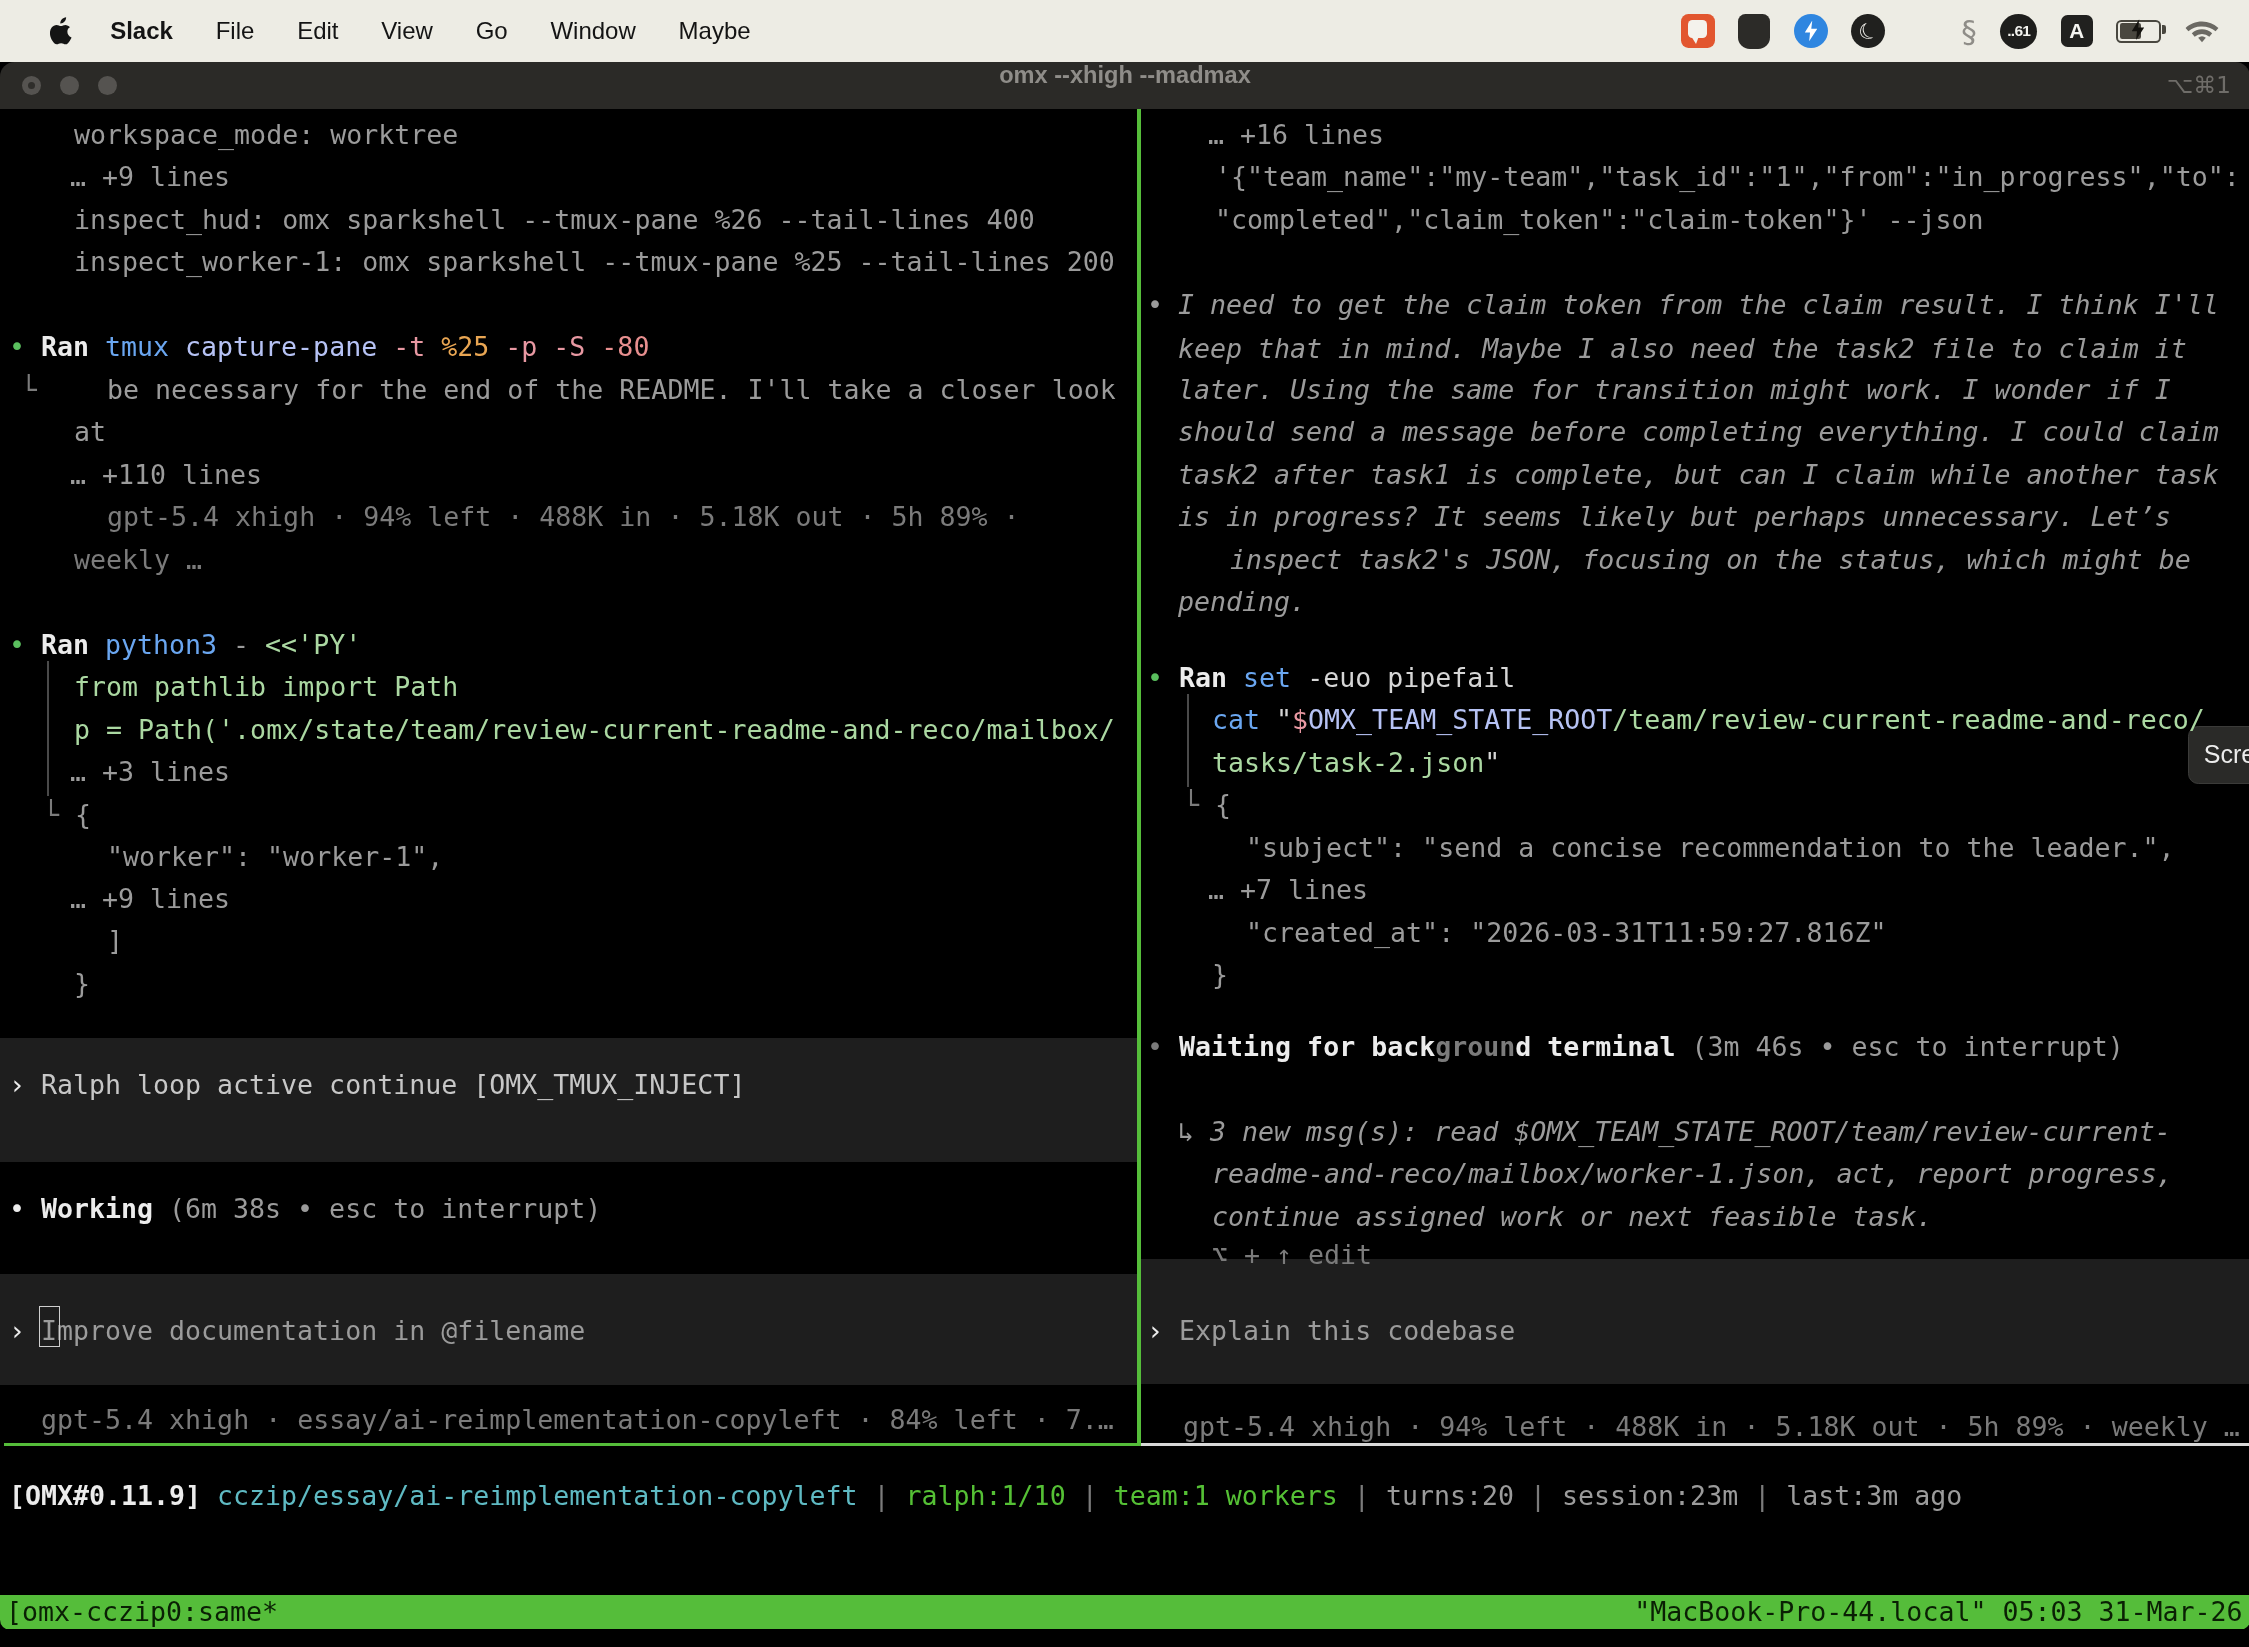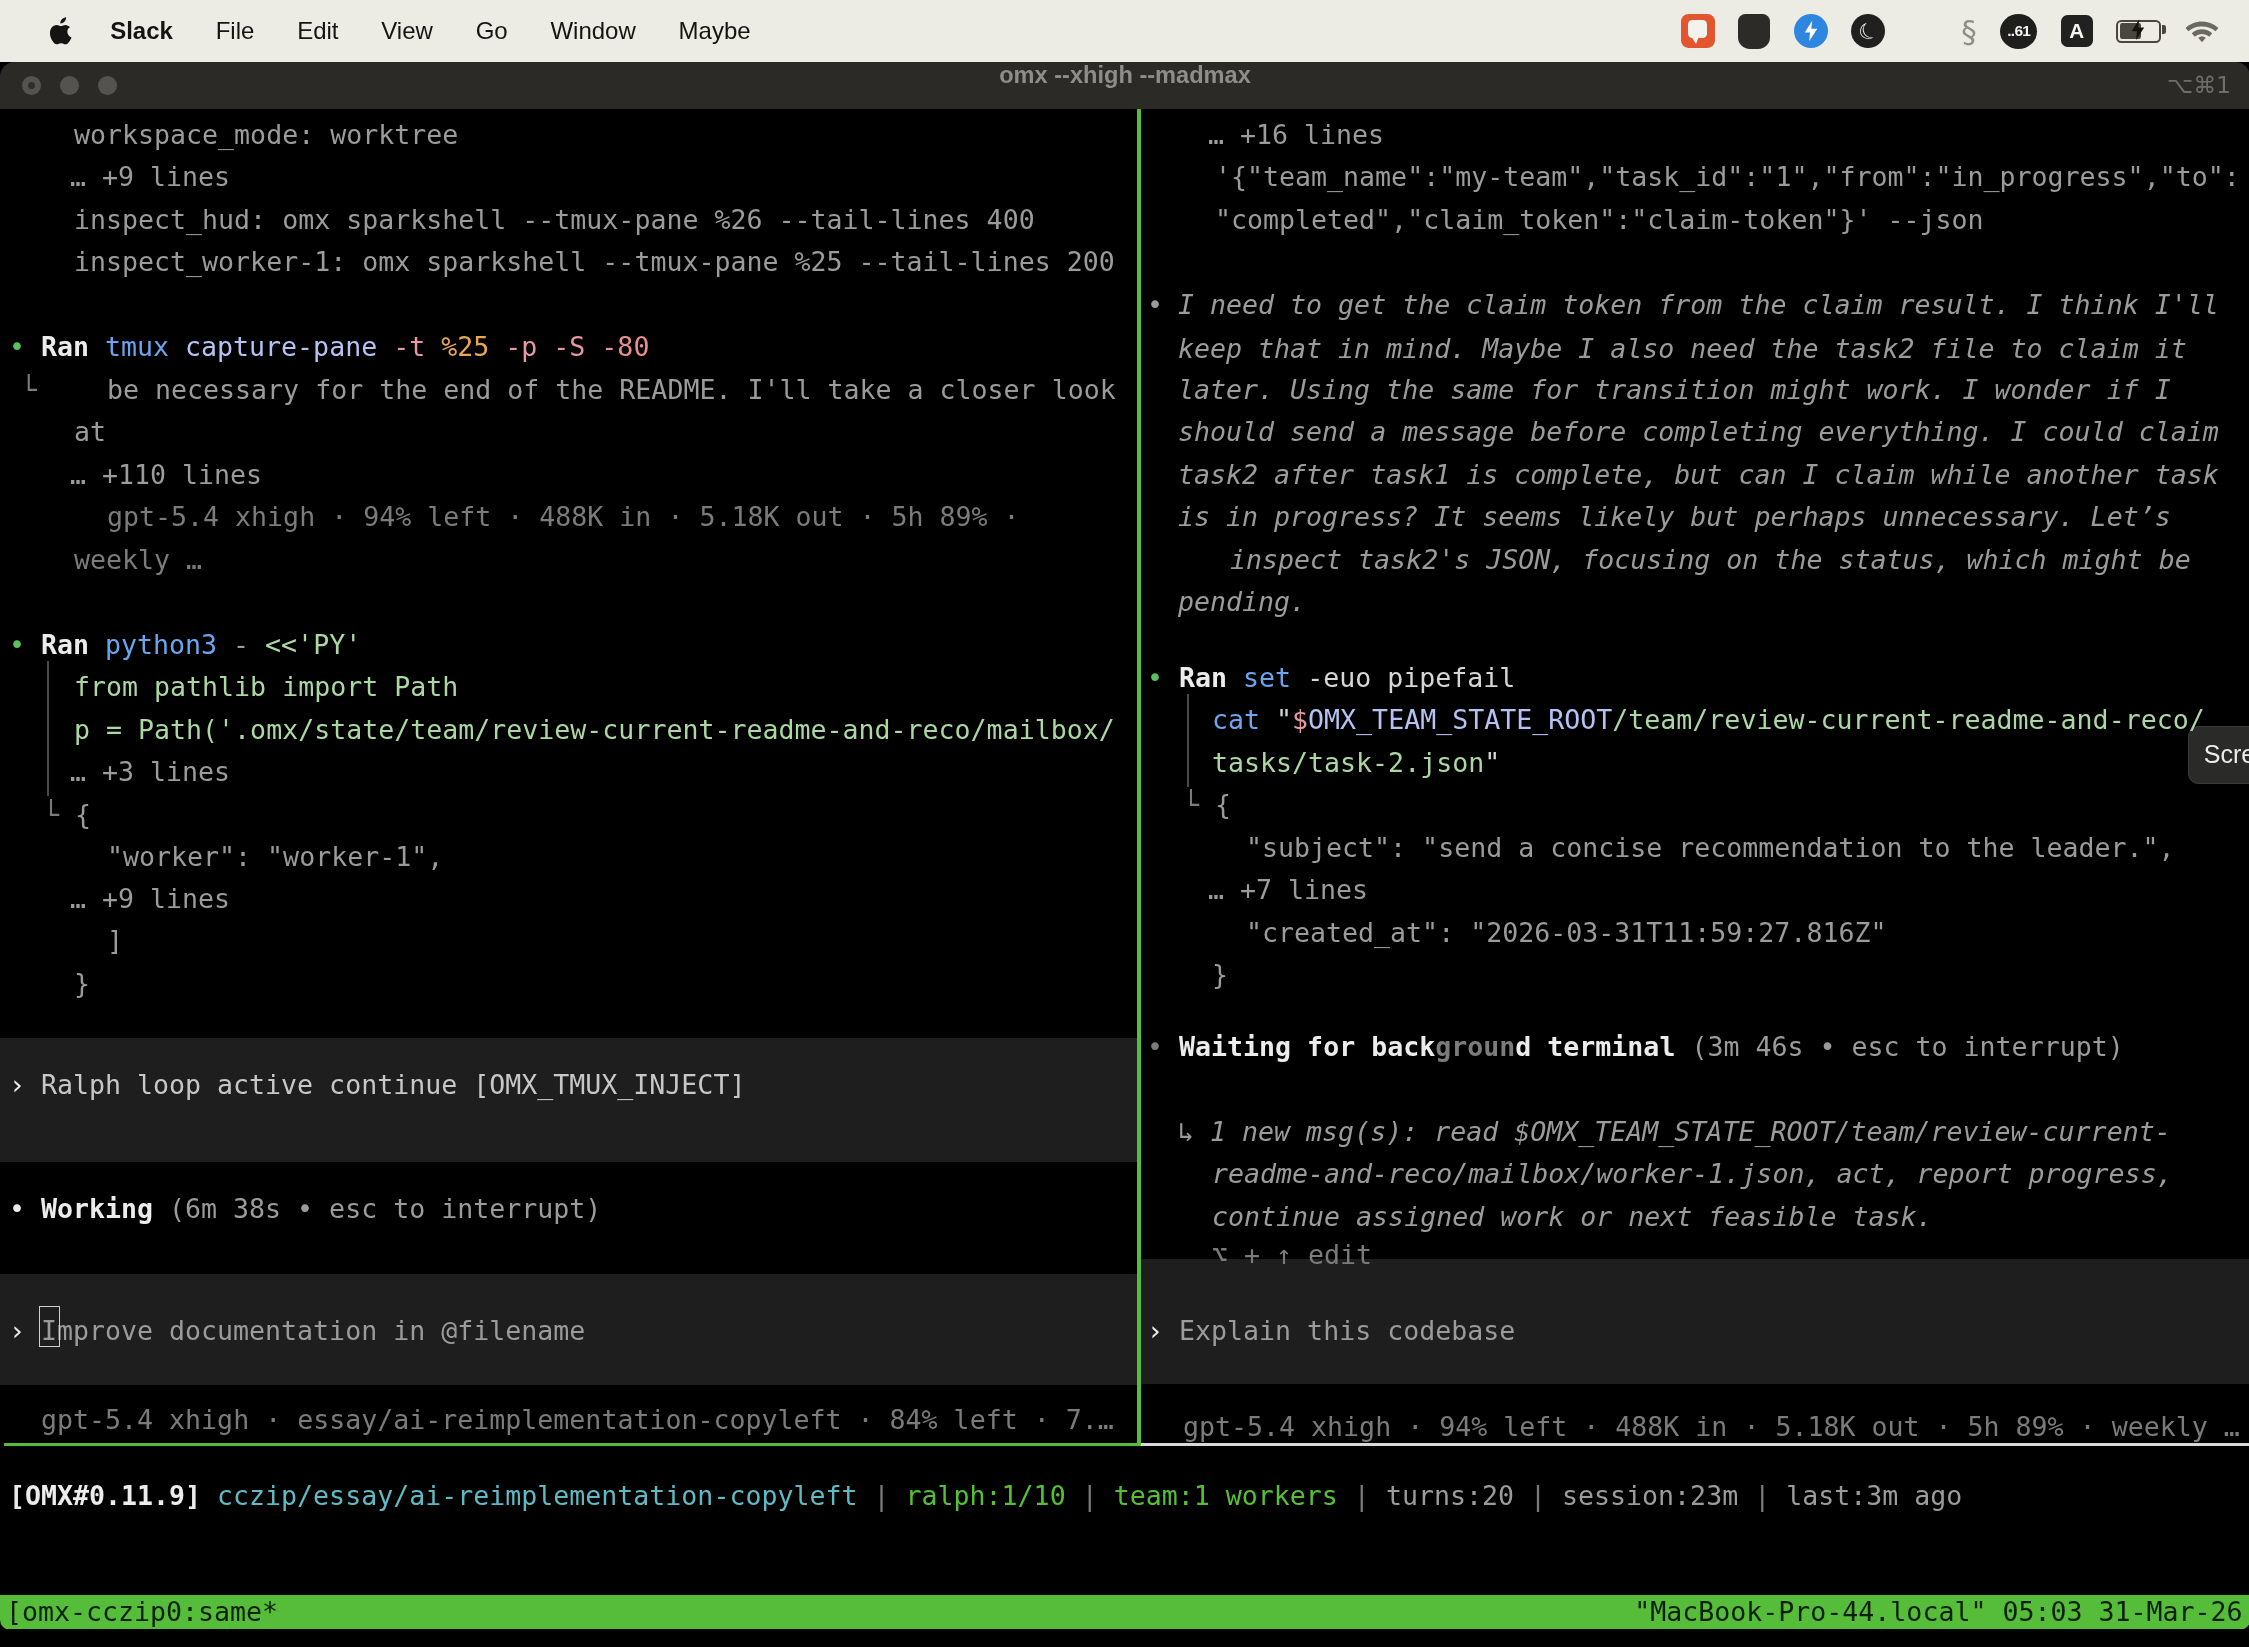--- a/index.html
+++ b/index.html
@@ -184,21 +184,21 @@
       <div class="tline" style="left: 1178px; top: 581px;"><span class="c-gray ital">pending.</span></div>
       <div class="tline" style="left: 1147px; top: 657px;"><span class="c-green">• </span><span class="c-white bold">Ran </span><span class="c-blue">set </span><span class="c-silver">-euo pipefail</span></div>
       <div class="tline" style="left: 1212px; top: 699px;"><span class="c-blue">cat </span><span class="c-silver">"</span><span class="c-pink">$</span><span class="c-lav">OMX_TEAM_STATE_ROOT</span><span class="c-str">/team/review-current-readme-and-reco/</span></div>
       <div class="tline" style="left: 1212px; top: 742px;"><span class="c-str">tasks/task-2.json</span><span class="c-silver">"</span></div>
       <div class="tline" style="left: 1183px; top: 784px;"><span class="c-dim">└ </span><span class="c-gray">{</span></div>
       <div class="tline" style="left: 1246px; top: 827px;"><span class="c-gray">"subject": "send a concise recommendation to the leader.",</span></div>
       <div class="tline" style="left: 1208px; top: 869px;"><span class="c-gray">… +7 lines</span></div>
       <div class="tline" style="left: 1246px; top: 912px;"><span class="c-gray">"created_at": "2026-03-31T11:59:27.816Z"</span></div>
       <div class="tline" style="left: 1212px; top: 954px;"><span class="c-gray">}</span></div>
       <div class="tline" style="left: 1147px; top: 1026px;"><span class="c-dim">• </span><span class="c-white bold">Waiting for back</span><span class="c-dim bold">groun</span><span class="c-white bold">d terminal </span><span class="c-gray">(3m 46s • esc to interrupt)</span></div>
-      <div class="tline" style="left: 1178px; top: 1111px;"><span class="c-gray">↳ </span><span class="c-gray ital">1 new msg(s): read $OMX_TEAM_STATE_ROOT/team/review-current-</span></div>
+      <div class="tline" style="left: 1178px; top: 1111px;"><span class="c-gray">↳ </span><span class="c-gray ital">3 new msg(s): read $OMX_TEAM_STATE_ROOT/team/review-current-</span></div>
       <div class="tline" style="left: 1212px; top: 1153px;"><span class="c-gray ital">readme-and-reco/mailbox/worker-1.json, act, report progress,</span></div>
       <div class="tline" style="left: 1212px; top: 1196px;"><span class="c-gray ital">continue assigned work or next feasible task.</span></div>
       <div class="tline" style="left: 1212px; top: 1234px;"><span class="c-dim">⌥ + ↑ edit</span></div>
       <div class="tline" style="left: 1147px; top: 1310px;"><span class="c-white">› </span><span class="c-gray">Explain this codebase</span></div>
       <div class="tline" style="left: 1183px; top: 1406px;"><span class="c-dim">gpt-5.4 xhigh · 94% left · 488K in · 5.18K out · 5h 89% · weekly …</span></div>
       <div class="cursor-box" style="left: 39px; top: 1306px; width: 18.5px; height: 39px;"></div>
       <div class="tline" style="left: 8.9px; top: 1475px;"><span class="c-white bold">[OMX#0.11.9]</span><span class="c-gray"> </span><span class="c-cyan">cczip/essay/ai-reimplementation-copyleft</span><span class="c-dim"> | </span><span class="c-lime">ralph:1/10</span><span class="c-dim"> | </span><span class="c-lime">team:1 workers</span><span class="c-dim"> | </span><span class="c-gray">turns:20</span><span class="c-dim"> | </span><span class="c-gray">session:23m</span><span class="c-dim"> | </span><span class="c-gray">last:3m ago</span></div>
     </div>
 
 </div>

